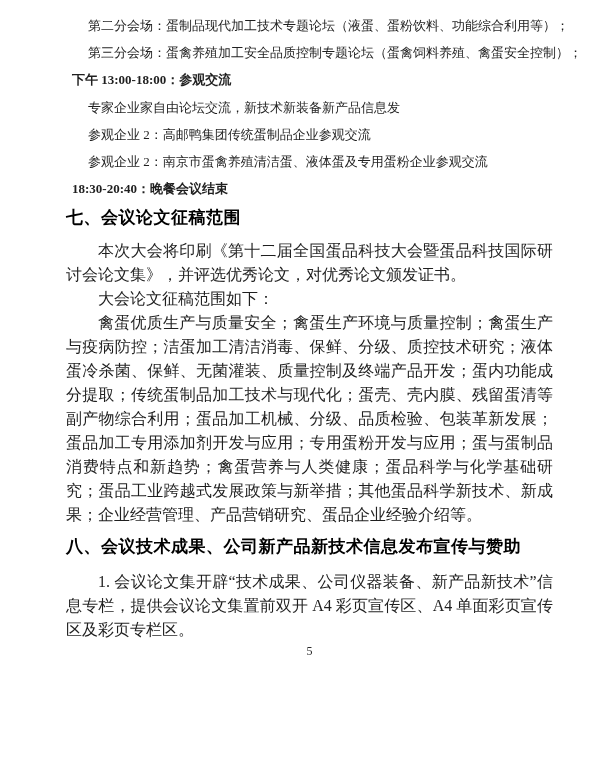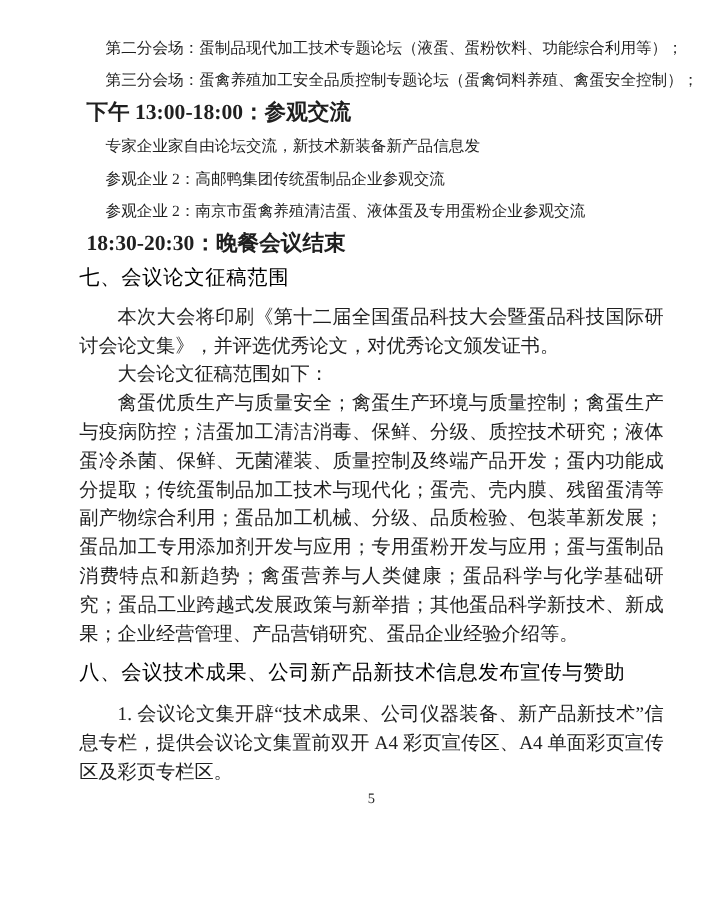--- a/index.html
+++ b/index.html
@@ -15,42 +15,41 @@
     overflow: hidden;
     font-family: "Liberation Serif", "DejaVu Serif", serif;
     color: #1f1f1f;
   }
   .content {
     position: absolute;
     left: 66px;
     top: 0;
     width: 487px;
     padding-top: 12px;
-    margin-top: 14px;
   }
   
   .schedule .line {
     font-size: 13px;
     line-height: 27.2px;
     white-space: nowrap;
   }
   .schedule .line.sub {
     padding-left: 22px;
   }
   .schedule .line.bold {
     font-weight: 700;
     padding-left: 6px;
-    font-size: 18px;
+    font-size: 13px;
   }
   
   h2.sec-heading {
     font-family: "Liberation Sans", "DejaVu Sans", sans-serif;
     font-size: 17px;
     line-height: 23px;
-    font-weight: 400;
+    font-weight: 700;
     color: #000000;
     margin: 4px 0 10px 0;
     letter-spacing: 0.5px;
   }
   h2.sec-heading.second {
     margin-top: 8px;
     margin-bottom: 12px;
   }
   
   p.body {
@@ -74,21 +73,21 @@
 <div class="page">
   <div class="content">
 
     <div class="schedule">
       <div class="line sub">第二分会场：蛋制品现代加工技术专题论坛（液蛋、蛋粉饮料、功能综合利用等）；</div>
       <div class="line sub">第三分会场：蛋禽养殖加工安全品质控制专题论坛（蛋禽饲料养殖、禽蛋安全控制）；</div>
       <div class="line bold">下午 13:00-18:00：参观交流</div>
       <div class="line sub">专家企业家自由论坛交流，新技术新装备新产品信息发</div>
       <div class="line sub">参观企业 2：高邮鸭集团传统蛋制品企业参观交流</div>
       <div class="line sub">参观企业 2：南京市蛋禽养殖清洁蛋、液体蛋及专用蛋粉企业参观交流</div>
-      <div class="line bold">18:30-20:30：晚餐会议结束</div>
+      <div class="line bold">18:30-20:40：晚餐会议结束</div>
     </div>
 
     <h2 class="sec-heading">七、会议论文征稿范围</h2>
 
     <div>
       <p class="body">本次大会将印刷《第十二届全国蛋品科技大会暨蛋品科技国际研讨会论文集》，并评选优秀论文，对优秀论文颁发证书。</p>
       <p class="body">大会论文征稿范围如下：</p>
       <p class="body">禽蛋优质生产与质量安全；禽蛋生产环境与质量控制；禽蛋生产与疫病防控；洁蛋加工清洁消毒、保鲜、分级、质控技术研究；液体蛋冷杀菌、保鲜、无菌灌装、质量控制及终端产品开发；蛋内功能成分提取；传统蛋制品加工技术与现代化；蛋壳、壳内膜、残留蛋清等副产物综合利用；蛋品加工机械、分级、品质检验、包装革新发展；蛋品加工专用添加剂开发与应用；专用蛋粉开发与应用；蛋与蛋制品消费特点和新趋势；禽蛋营养与人类健康；蛋品科学与化学基础研究；蛋品工业跨越式发展政策与新举措；其他蛋品科学新技术、新成果；企业经营管理、产品营销研究、蛋品企业经验介绍等。</p>
     </div>
 

